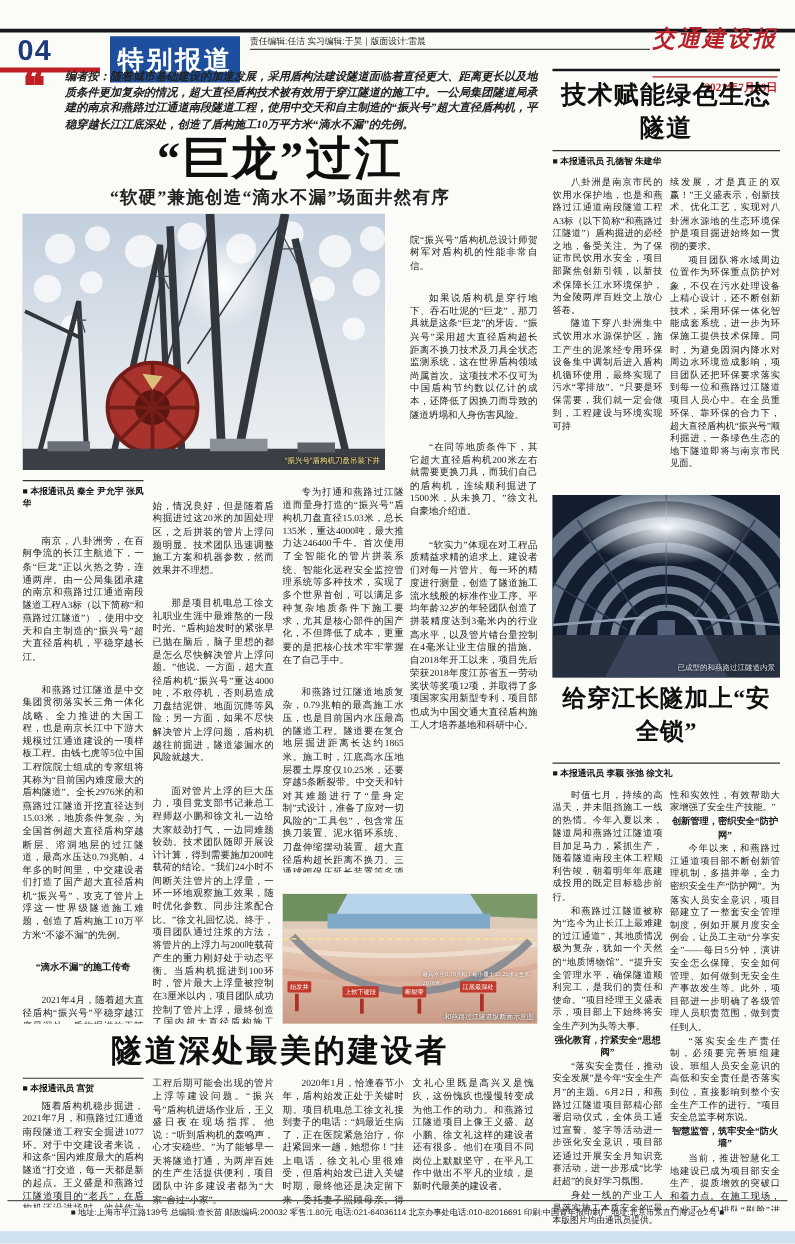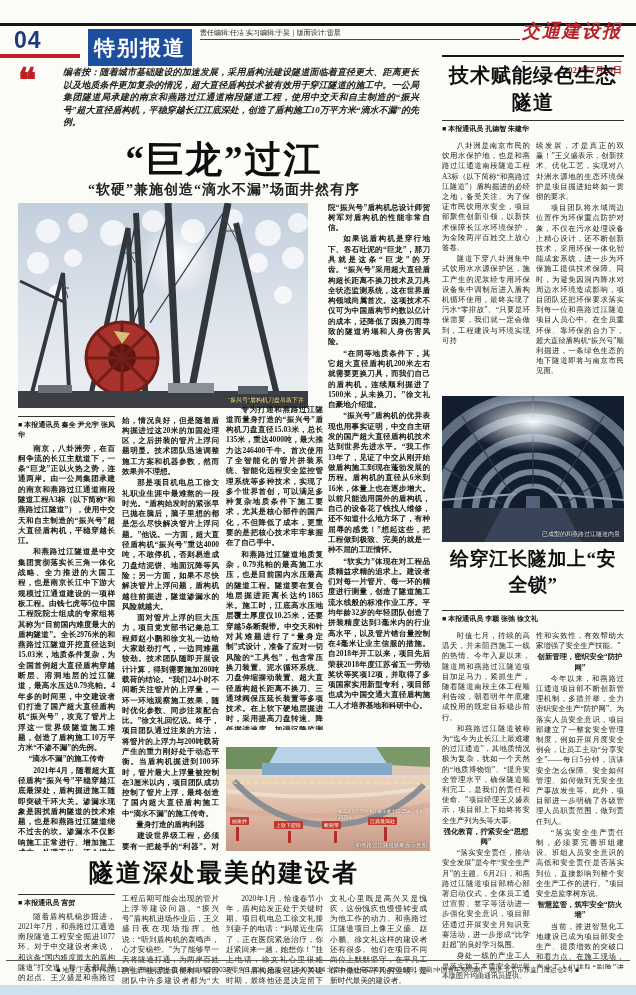--- a/index.html
+++ b/index.html
@@ -17,30 +17,30 @@
   .paper-name{font:bold italic 18px "Liberation Serif",serif;color:#b5232a;letter-spacing:2px;border-bottom:1.5px solid #b5232a;padding-bottom:18px;}
   .paper-date{font:bold 9px "Liberation Serif",serif;color:#b5232a;margin-top:2px;}
   
   .content{position:absolute;left:18px;top:55px;width:600px;height:902px;display:flex;}
   .left-main{width:412px;position:relative;}
   .v-divider{width:1px;background:#9a9a96;margin:0 5px 0 7px;}
   .aside{width:182px;position:relative;}
   
   .ed-note{position:relative;padding-left:34px;min-height:50px;}
   .quote-glyph{position:absolute;left:0;top:-6px;font:bold 34px "Liberation Serif",serif;color:#c01f26;}
-  .ed-note p{margin:11px;font:bold 9px/12.5px "Liberation Serif",serif;color:#222;text-align:justify;font-style:italic;}
+  .ed-note p{margin:0;font:bold 9px/12.5px "Liberation Serif",serif;color:#222;text-align:justify;font-style:italic;}
   
   .h1-main{margin:3px 0 0;text-align:center;font:bold 37px/40px "Liberation Serif",serif;color:#0f0f0f;letter-spacing:2px;}
   .h2-main{margin:1px 0 4px;text-align:center;font:bold 14px "Liberation Serif",serif;color:#222;letter-spacing:1px;}
   
   .main-body{position:relative;width:412px;height:648px;}
   .mphoto{position:absolute;left:0;top:0;width:290px;height:205px;overflow:hidden;background:#c9d4e1;}
   .mphoto-cap{position:absolute;right:4px;bottom:3px;font:6px "Liberation Sans",sans-serif;color:#ffe98a;text-shadow:0 0 2px #000;}
   .mcol{position:absolute;overflow:hidden;font:7.6px/10.3px "Liberation Serif",serif;text-align:justify;}
-  .mcol p{margin:0 0 1px;text-indent:2em;font-weight:bold;}
+  .mcol p{margin:16px 0 1px;text-indent:2em;}
   .mcol p.noindent{text-indent:0;}
   .sub-b{font-weight:bold;text-align:center;margin:3px 0;text-indent:0 !important;}
   .byline{font:bold 7px "Liberation Sans",sans-serif;color:#111;border-top:1px solid #333;padding:3px 0 4px;}
   .byline .sq{color:#1a1a1a;}
   .c1{left:0;top:213px;width:97px;height:435px;}
   .c2{left:104px;top:213px;width:97px;height:435px;}
   .c3{left:208px;top:202px;width:97px;height:325px;}
   .c4{left:310px;top:0;width:102px;height:540px;}
   
   .diagram{position:absolute;left:208px;top:544px;width:204px;height:104px;background:#dcc9b8;overflow:hidden;}
@@ -184,21 +184,20 @@
 
         <div class="mcol c3">
           <p>专为打通和燕路过江隧道而量身打造的“振兴号”盾构机刀盘直径15.03米，总长135米，重达4000吨，最大推力达246400千牛。首次使用了全智能化的管片拼装系统、智能化远程安全监控管理系统等多种技术，实现了多个世界首创，可以满足多种复杂地质条件下施工要求，尤其是核心部件的国产化，不但降低了成本，更重要的是把核心技术牢牢掌握在了自己手中。</p>
           <p>和燕路过江隧道地质复杂，0.79兆帕的最高施工水压，也是目前国内水压最高的隧道工程。隧道要在复合地层掘进距离长达约1865米。施工时，江底高水压地层覆土厚度仅10.25米，还要穿越5条断裂带。中交天和针对其难题进行了“量身定制”式设计，准备了应对一切风险的“工具包”，包含常压换刀装置、泥水循环系统、刀盘伸缩摆动装置、超大直径盾构超长距离不换刀、三通球阀保压延长装置等多项技术。在上软下硬地层掘进时，采用提高刀盘转速、降低掘进速度、加强沉降监测等方式控制；在穿越断裂带时，采用超前注浆加固、优化掘进参数等方式控制。盾构机的心脏“主驱动”创新通过球铰轴承实现驱动，增强了对江底复杂施工环境的适应能力。“中交天和设计研发总</p>
         </div>
 
         <div class="mcol c4">
           <p class="noindent">院“振兴号”盾构机总设计师贺树军对盾构机的性能非常自信。</p>
           <p>如果说盾构机是穿行地下、吞石吐泥的“巨龙”，那刀具就是这条“巨龙”的牙齿。“振兴号”采用超大直径盾构超长距离不换刀技术及刀具全状态监测系统，这在世界盾构领域尚属首次。这项技术不仅可为中国盾构节约数以亿计的成本，还降低了因换刀而导致的隧道坍塌和人身伤害风险。</p>
           <p>“在同等地质条件下，其它超大直径盾构机200米左右就需要更换刀具，而我们自己的盾构机，连续顺利掘进了1500米，从未换刀。”徐文礼自豪地介绍道。</p>
-          <p>“振兴号”盾构机的优异表现也用事实证明，中交自主研发的国产超大直径盾构机技术达到世界先进水平。“我工作13年了，见证了中交从刚开始做盾构施工到现在蓬勃发展的历程。盾构机的直径从6米到16米，体量上也在逐步增大。以前只能选用国外的盾构机，自己的设备花了钱找人维修，还不知道什么地方坏了，有种屈辱的感觉！”想起这些，把工程做到极致、完美的就是一种不屈的工匠情怀。</p>
           <p>“软实力”体现在对工程品质精益求精的追求上。建设者们对每一片管片、每一环的精度进行测量，创造了隧道施工流水线般的标准作业工序。平均年龄32岁的年轻团队创造了拼装精度达到3毫米内的行业高水平，以及管片错台量控制在4毫米让业主信服的措施。自2018年开工以来，项目先后荣获2018年度江苏省五一劳动奖状等奖项12项，并取得了多项国家实用新型专利，项目部也成为中国交通大直径盾构施工人才培养基地和科研中心。</p>
         </div>
 
         <div class="diagram">
           <svg width="204" height="104" viewBox="0 0 204 104">
             <defs>
               <linearGradient id="earth" x1="0" y1="0" x2="0" y2="1">
                 <stop offset="0" stop-color="#e9d6c3"></stop>
                   <stop offset="0.5" stop-color="#ddb8a4"></stop>
                   <stop offset="1" stop-color="#c79a86"></stop>

